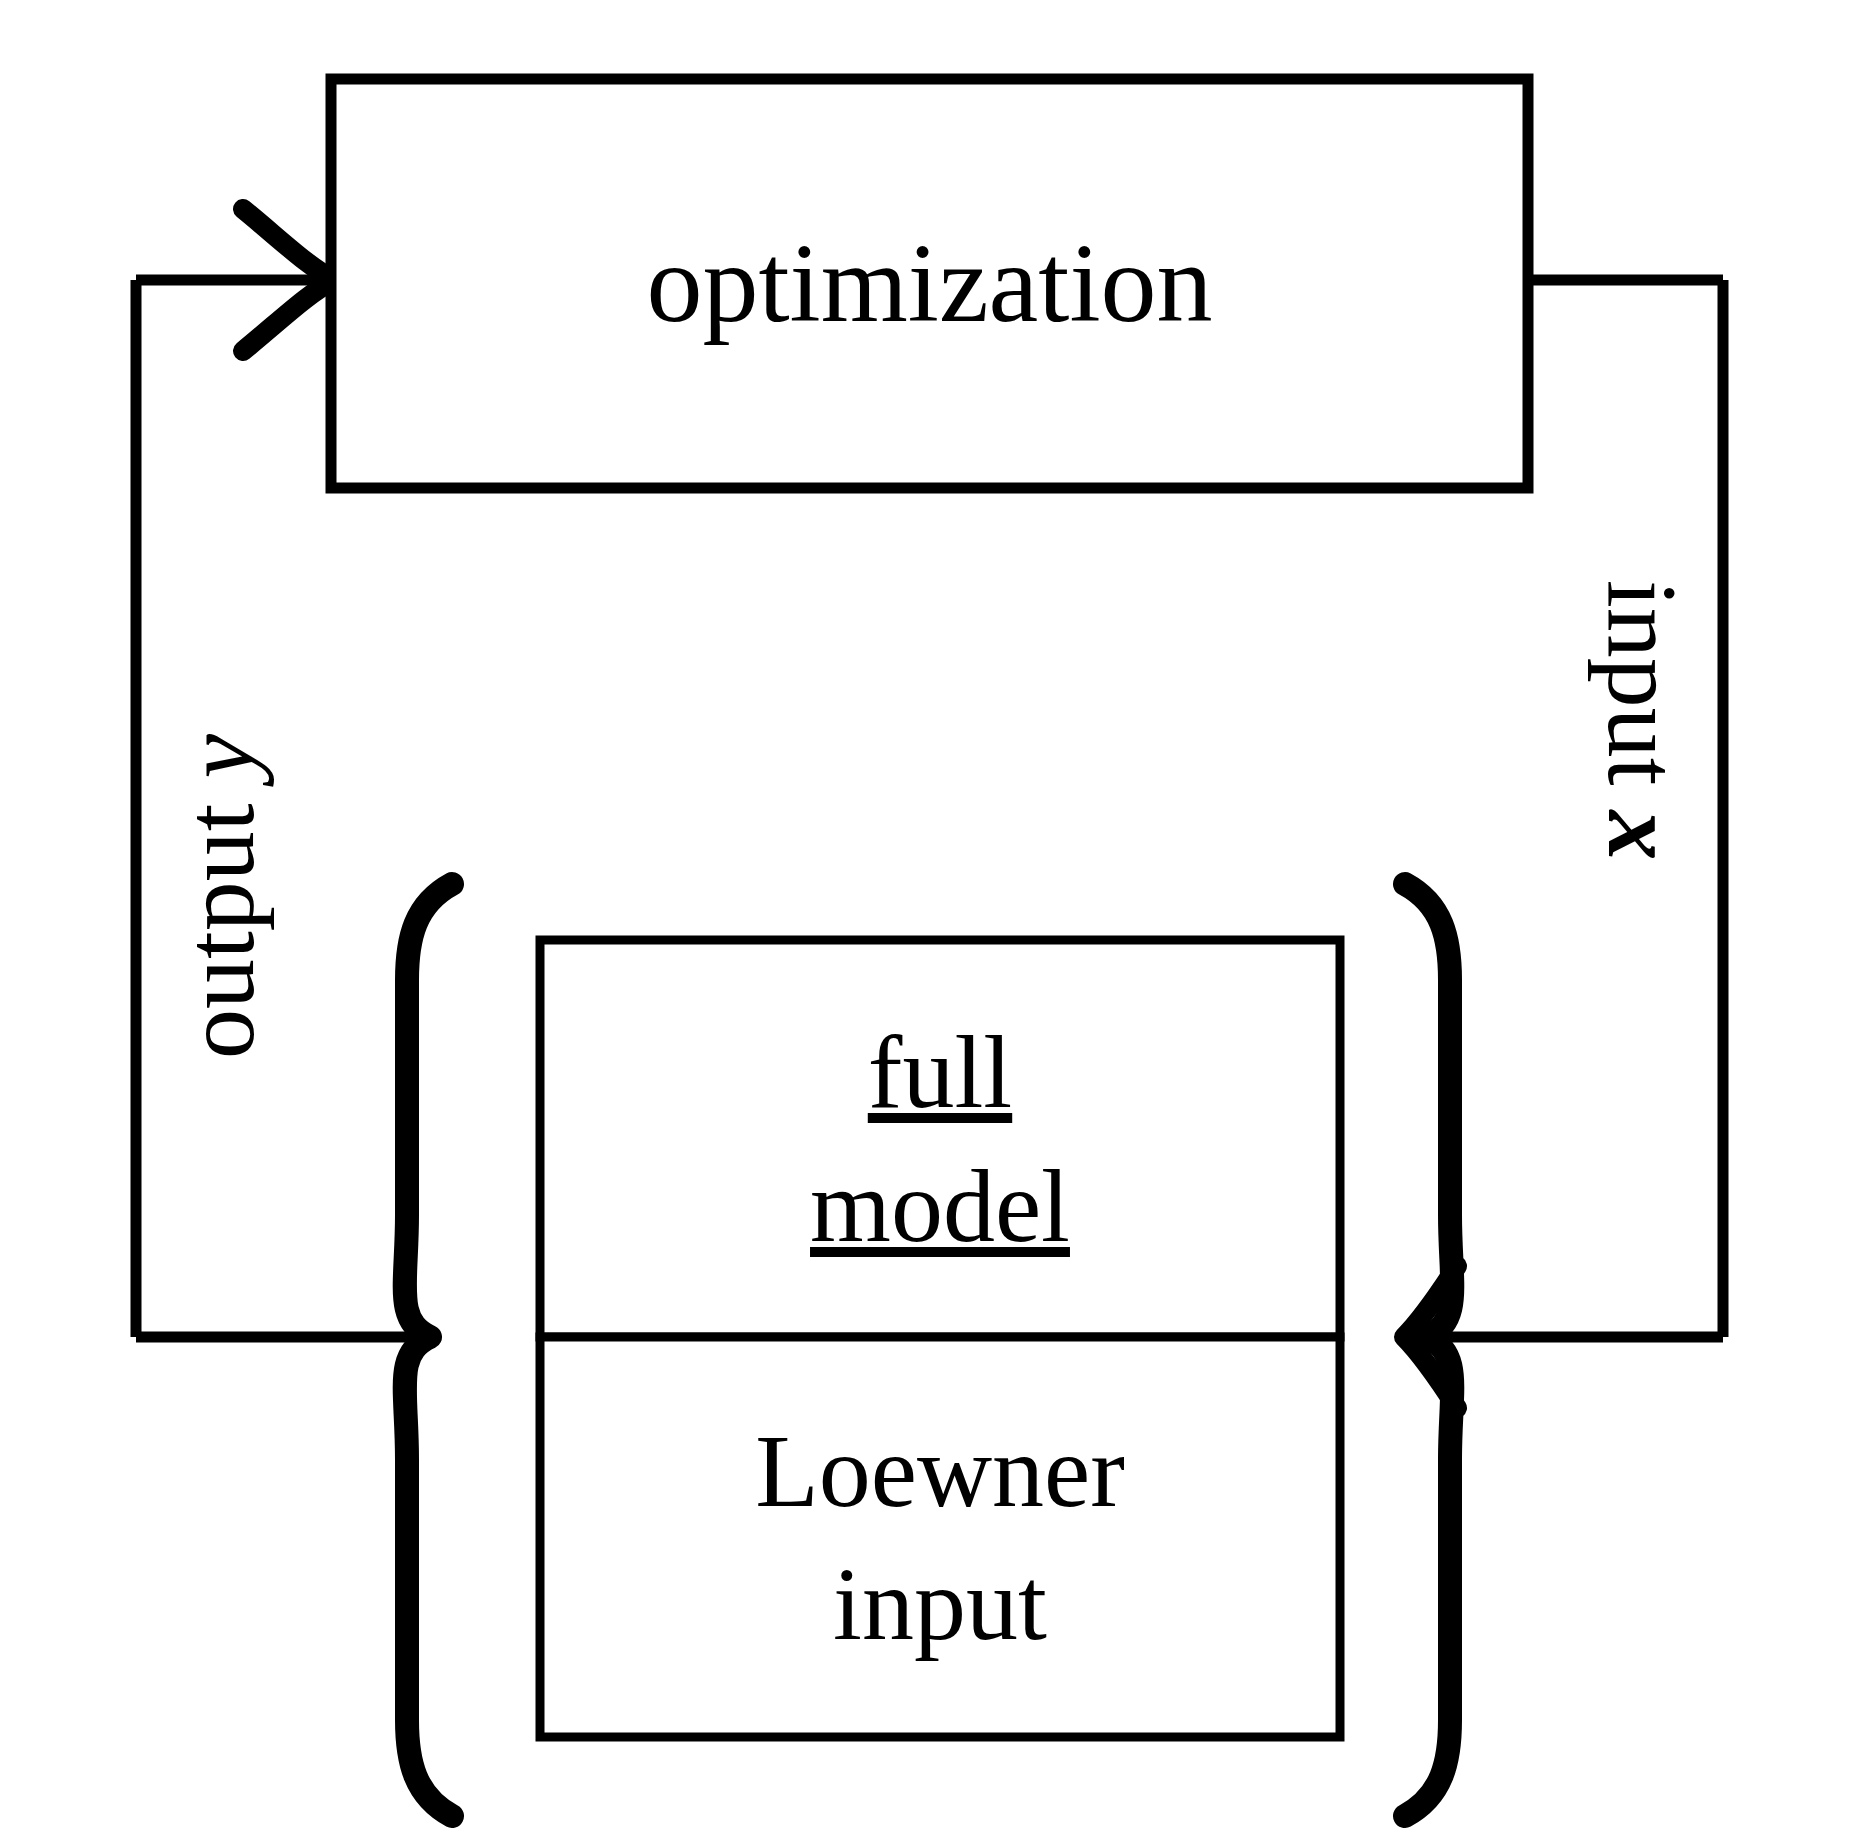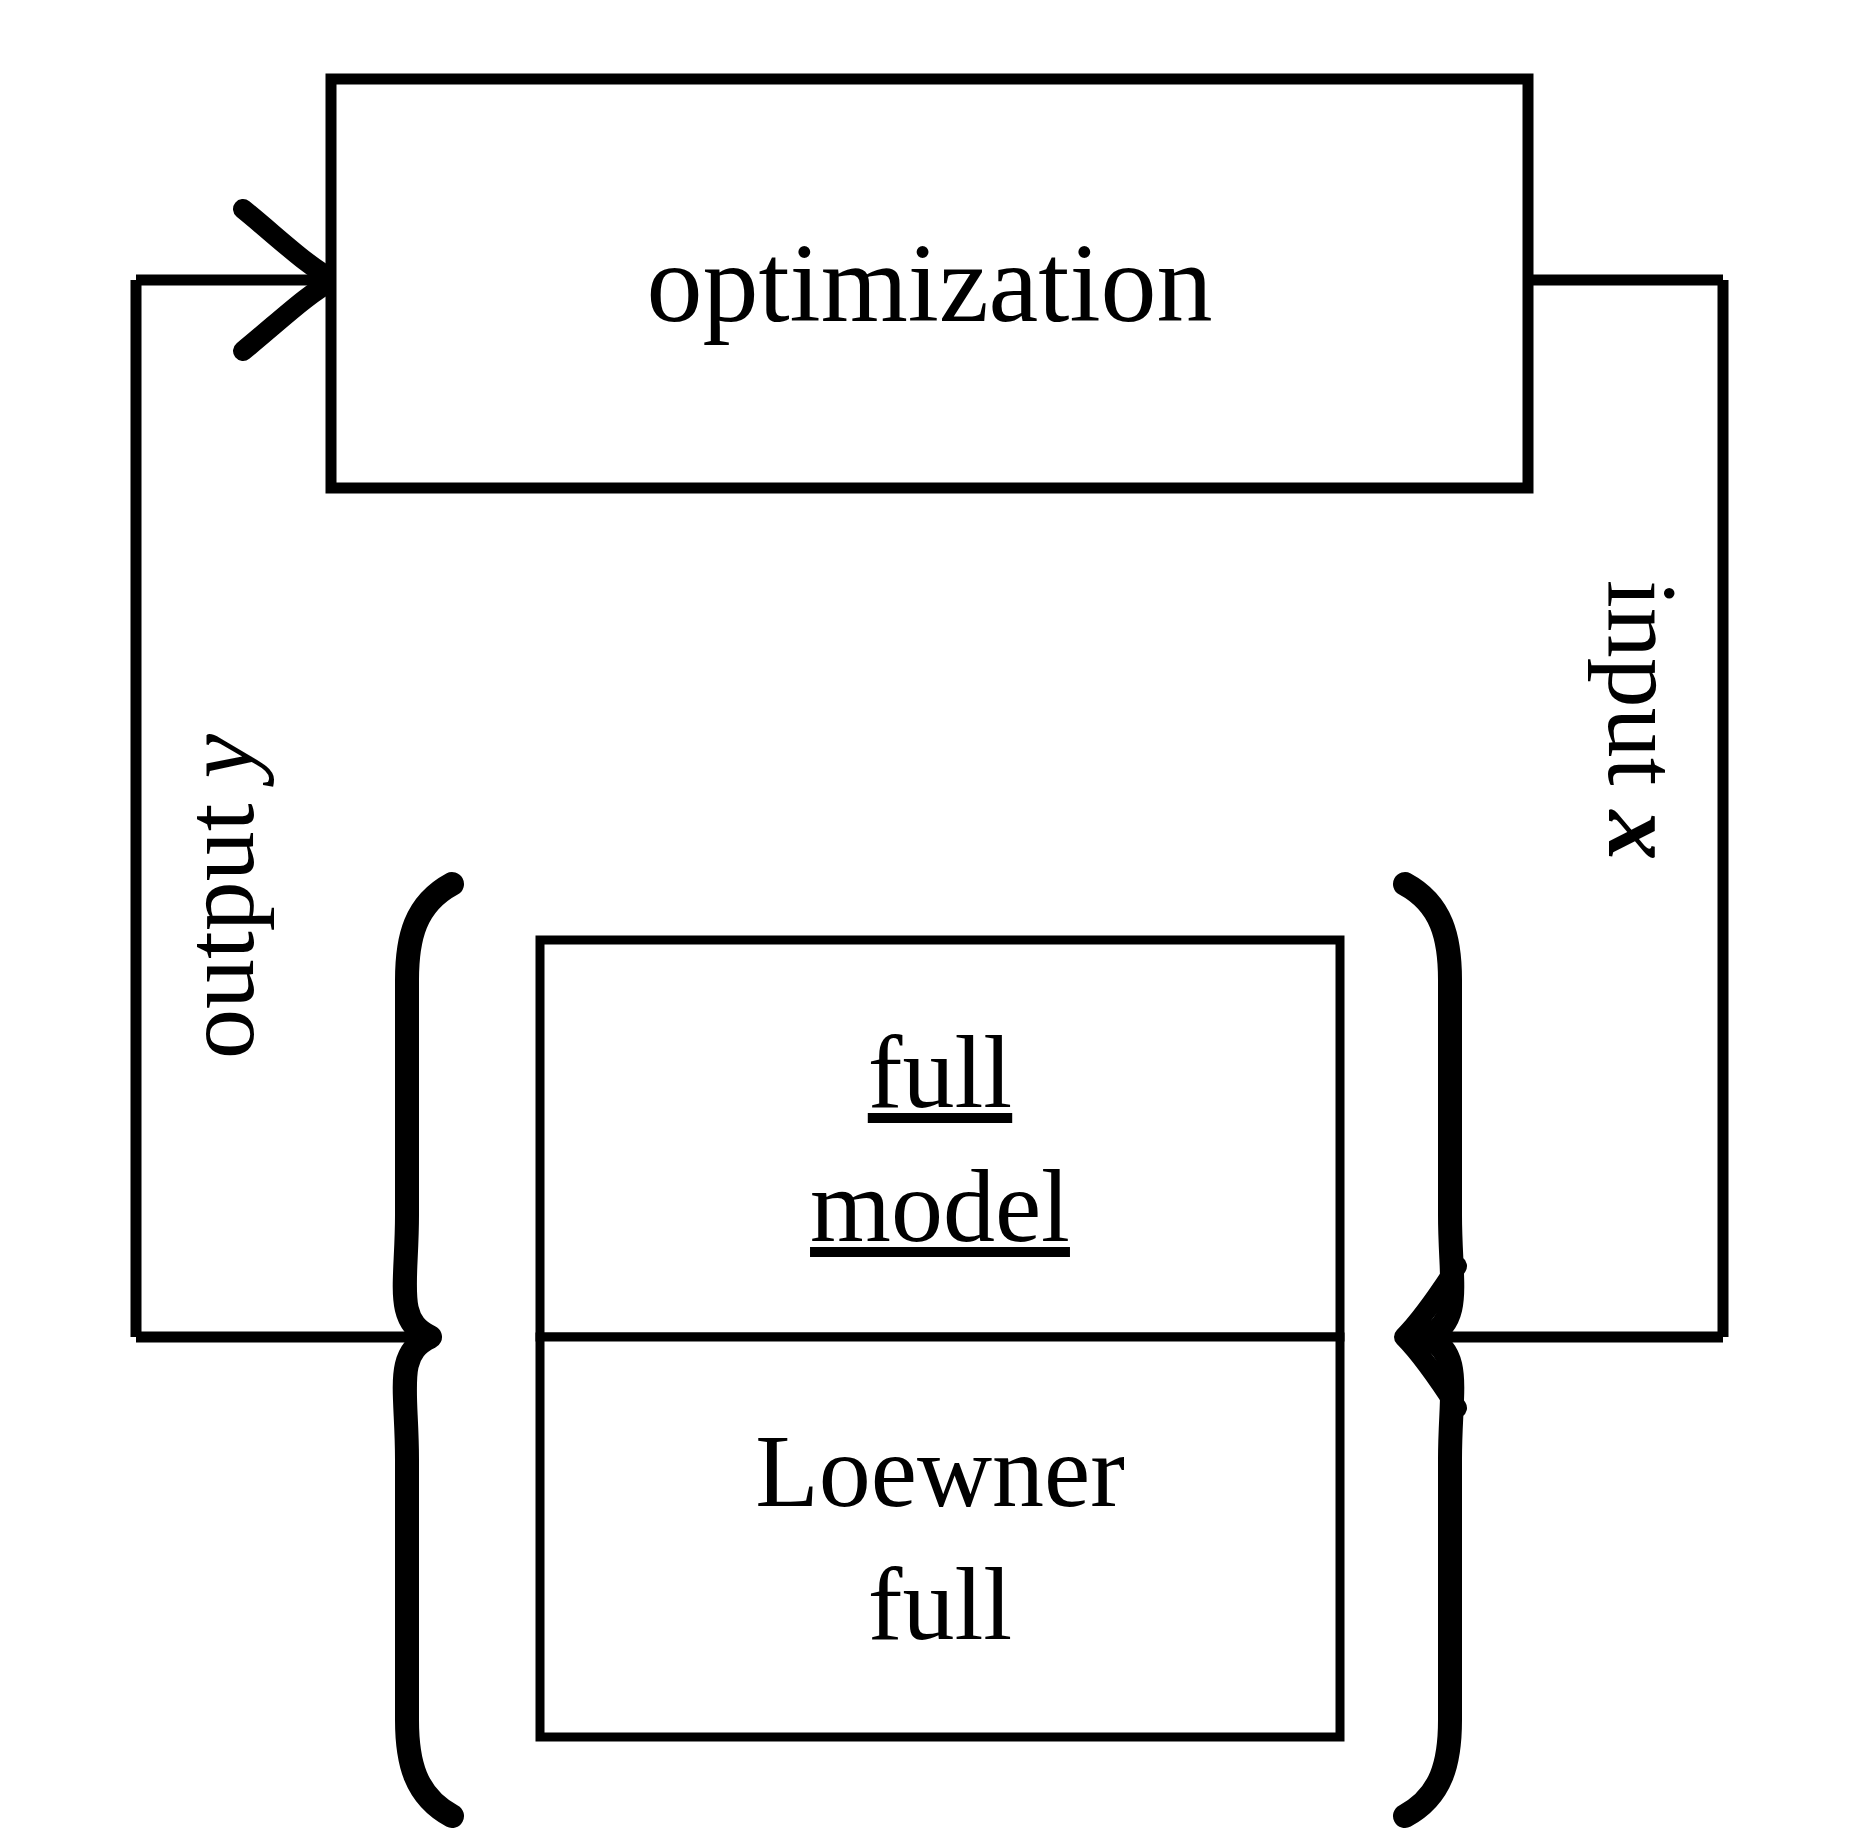--- a/index.html
+++ b/index.html
@@ -146,19 +146,19 @@
     <rect x="540" y="1337" width="800" height="400" fill="#ffffff" stroke="#000000" stroke-width="9"></rect>
 
   </svg>
 
   <div class="box-label" id="optimization-label">optimization</div>
 
   <div class="box-label" id="full-model-label">full
 model</div>
 
   <div class="box-label" id="loewner-model-label">Loewner
-full</div>
+input</div>
 
   <div class="edge-label" id="output-label"><span>output </span><span class="math-var">y</span></div>
 
   <div class="edge-label" id="input-label"><span>input </span><span class="math-var-bold">x</span></div>
 
 </div>
 
 </body></html>

